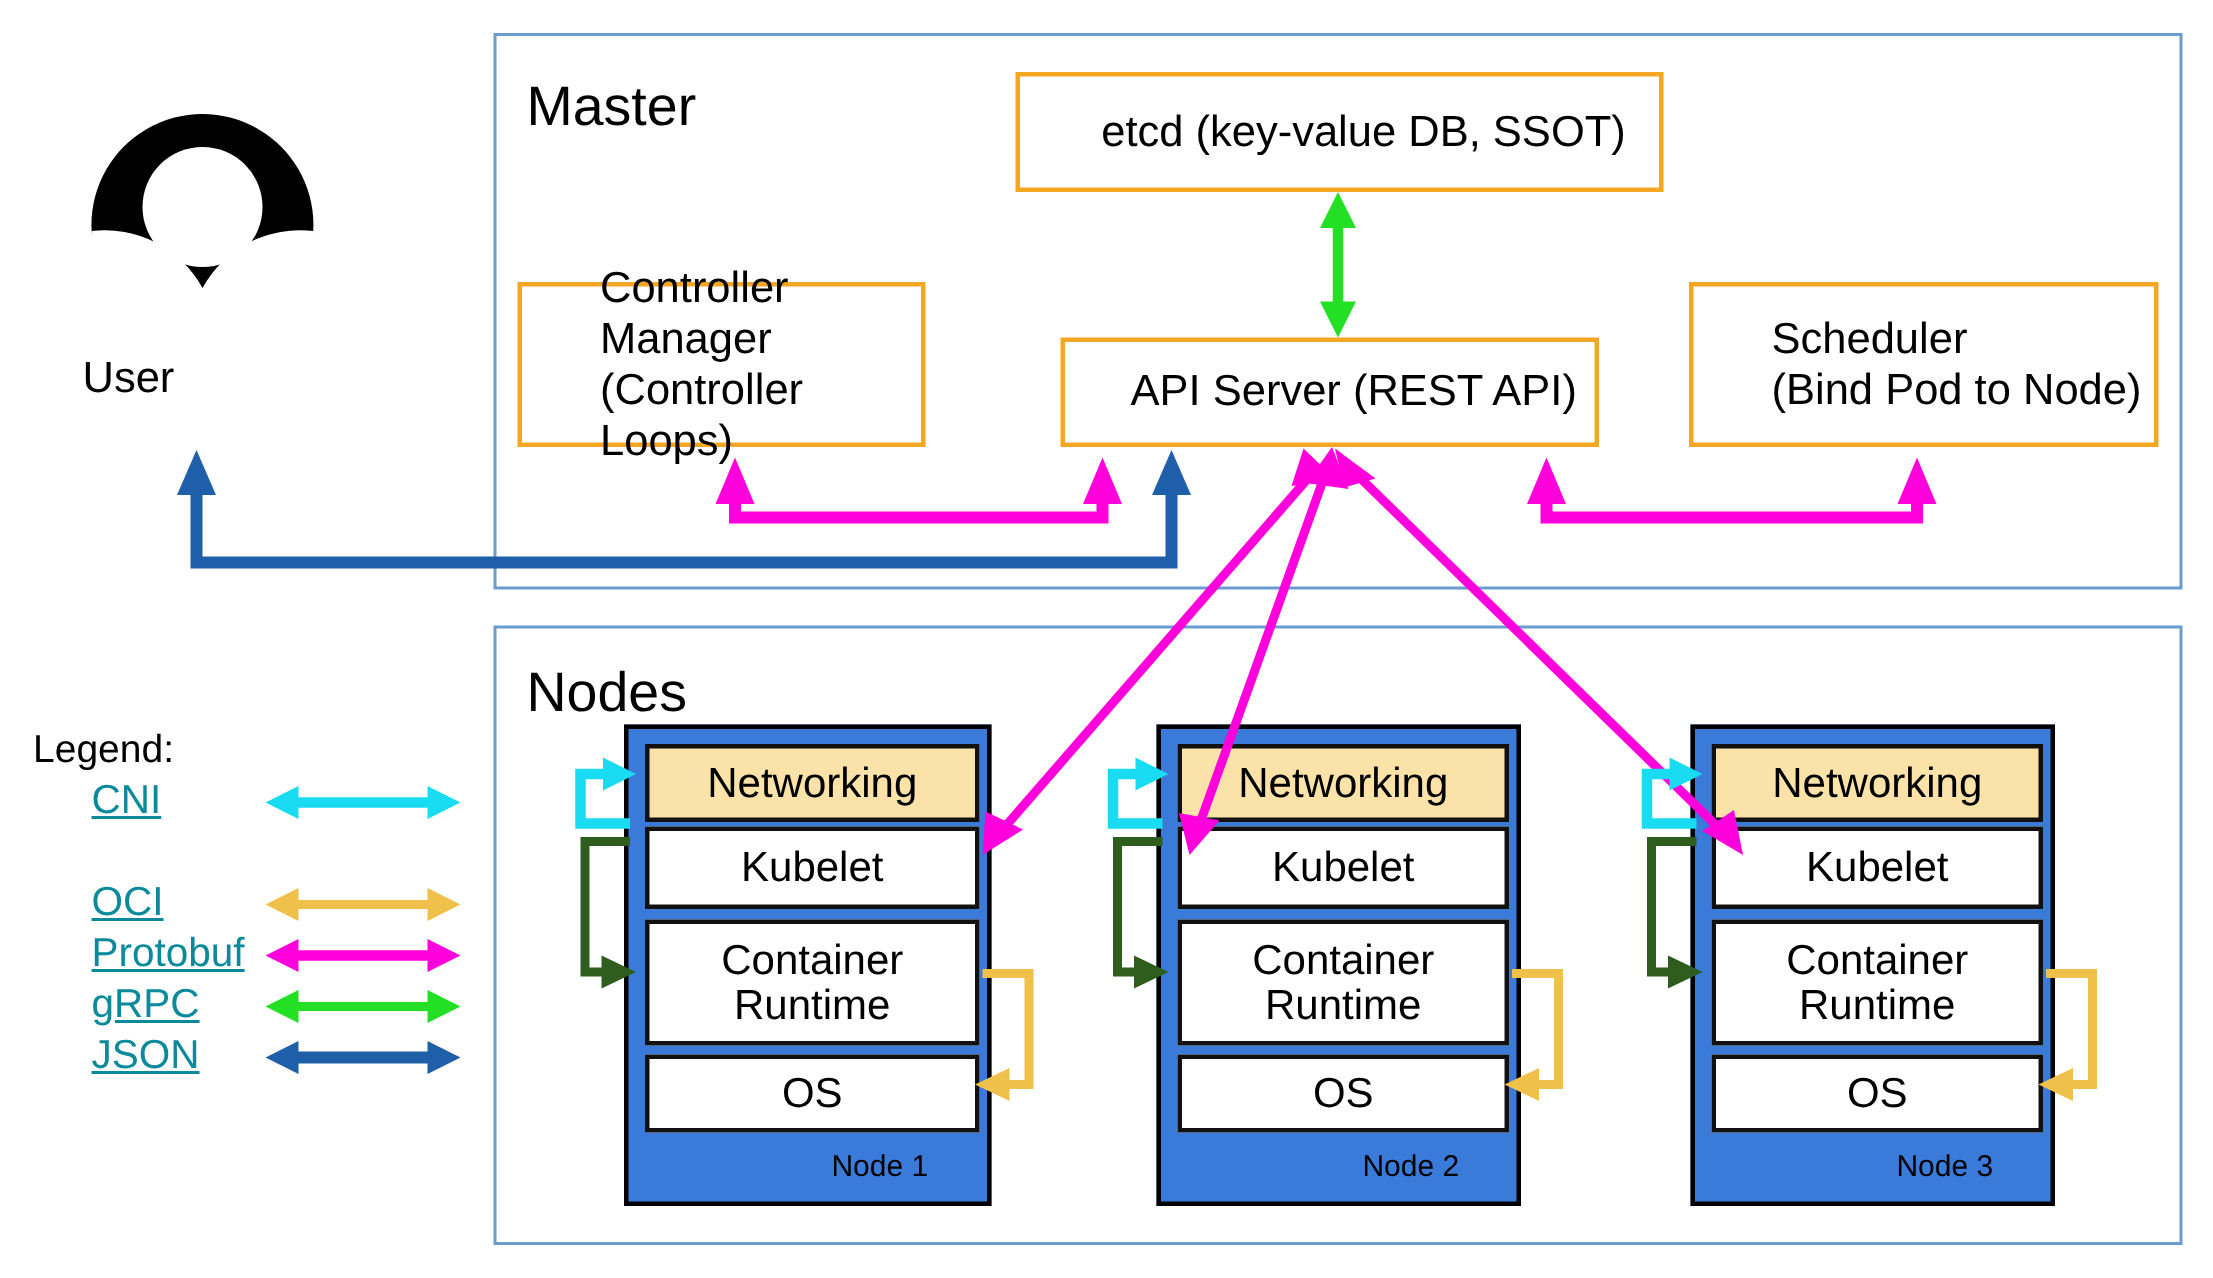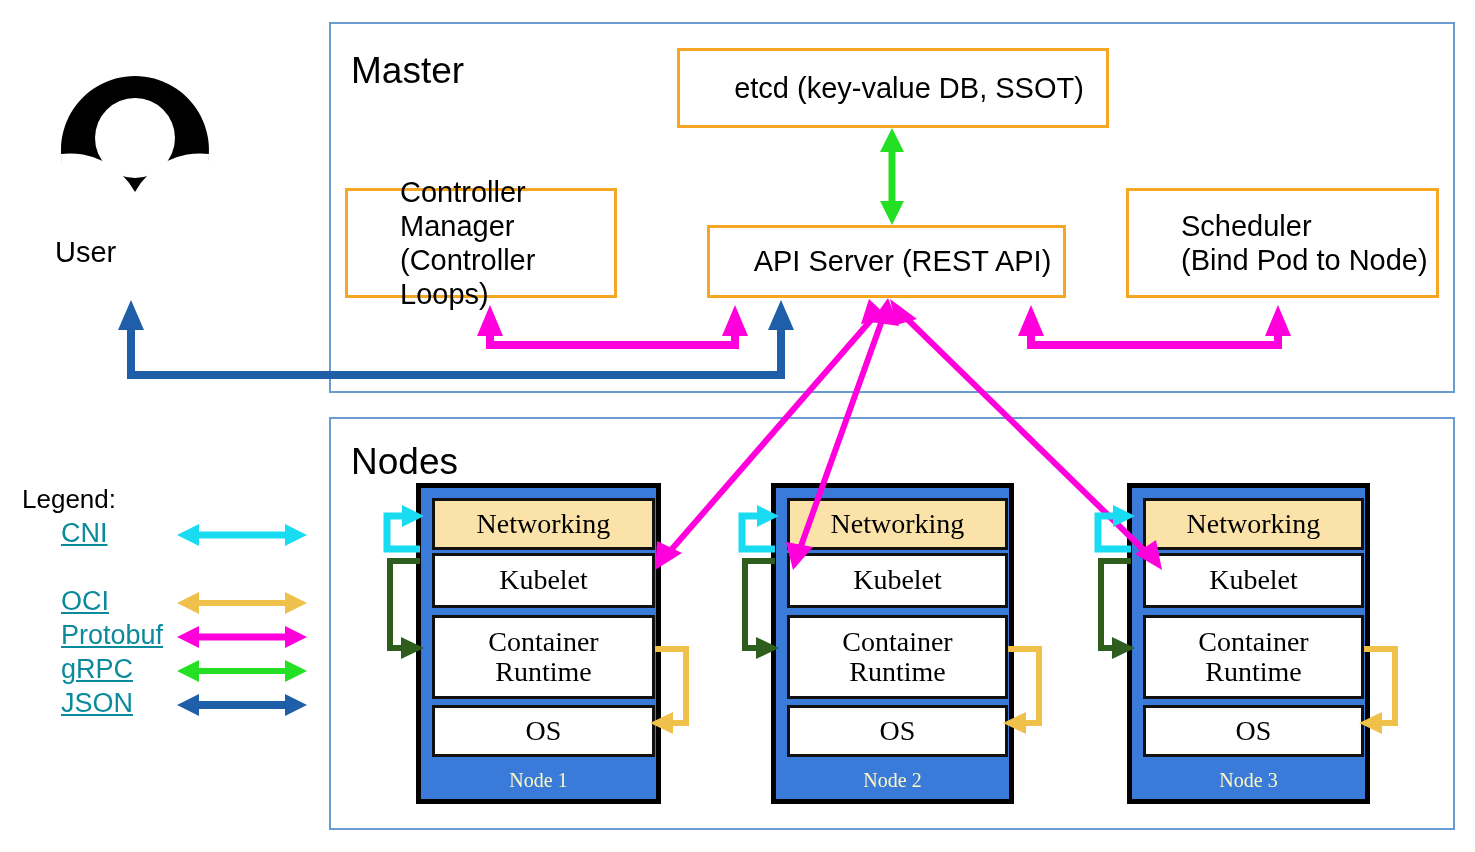--- a/index.html
+++ b/index.html
@@ -64,24 +64,23 @@
   .mbox.center .mbox-label {
     padding-left: 0;
     width: 100%;
     text-align: center;
   }
 
   
   .node-card {
     position: absolute;
     background: #3a7ad9;
-    border: 5px solid #000000;
+    border: 3px solid #000000;
     box-sizing: border-box;
     z-index: 3;
-    font-family: Liberation Serif, serif;
   }
   .node-layer {
     position: absolute;
     border: 3px solid #111111;
     box-sizing: border-box;
     background: #ffffff;
     display: flex;
     align-items: center;
     justify-content: center;
     text-align: center;
@@ -90,23 +89,24 @@
     line-height: 1.08;
     white-space: pre-line;
   }
   .node-layer.networking {
     background: #fbe2a8;
   }
   .node-name {
     position: absolute;
     width: 100%;
     text-align: center;
-    color: #fef9c3;
+    color: #000000;
     font-size: 20px;
     line-height: 1;
+    margin-left: 48px;
   }
 
   
   .user-wrap {
     position: absolute;
     z-index: 3;
   }
   .user-caption {
     position: absolute;
     width: 100%;

